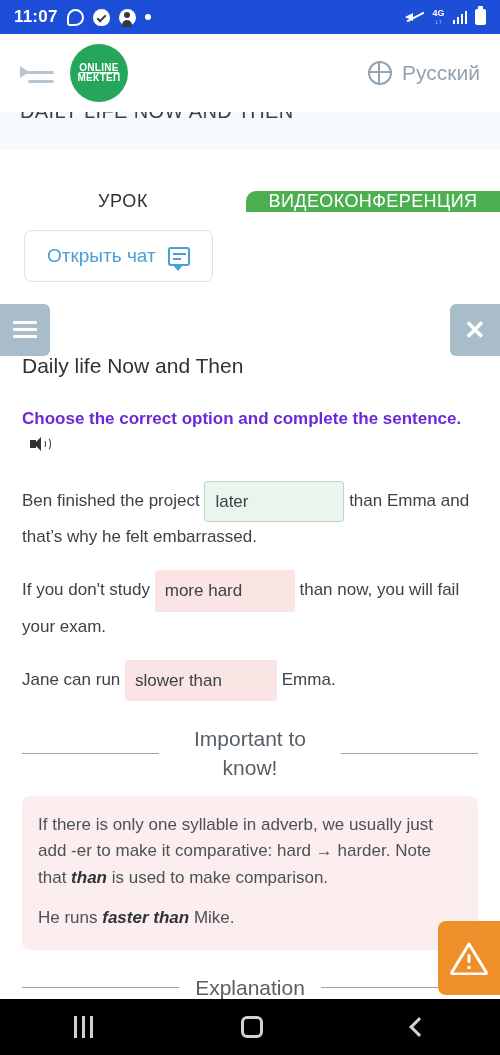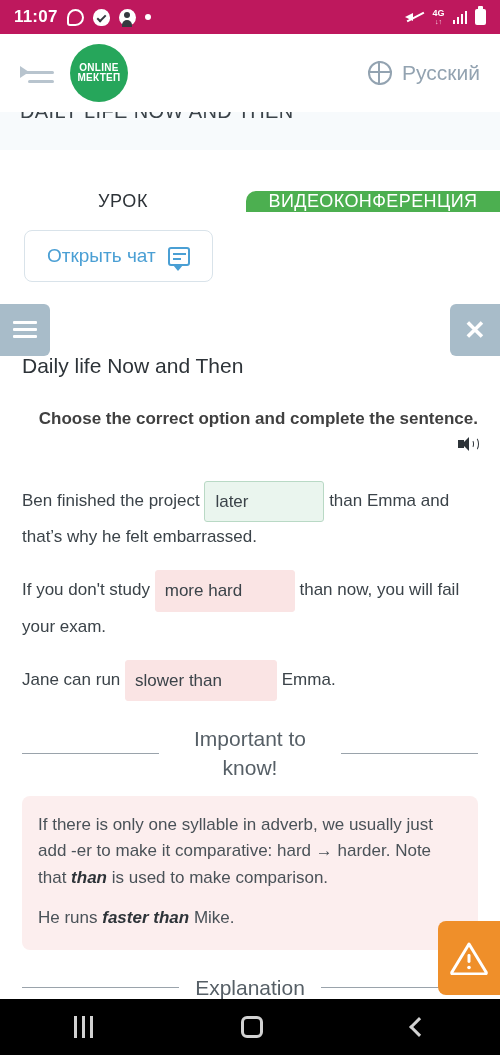--- a/index.html
+++ b/index.html
@@ -6,21 +6,21 @@
   html, body {
     width: 500px; height: 1055px;
     font-family: "Liberation Sans", sans-serif;
     background: #ffffff;
     overflow: hidden;
   }
   .phone { position: relative; width: 500px; height: 1055px; background:#fff; }
 
   
   .statusbar {
-    height: 34px; background: #be185d; color:#fff;
+    height: 34px; background: #1d4ed8; color:#fff;
     display:flex; align-items:center; justify-content:space-between;
     padding: 0 14px;
   }
   .sb-left { display:flex; align-items:center; gap:9px; }
   .sb-right { display:flex; align-items:center; gap:8px; }
   .sb-time { font-size:17px; font-weight:600; letter-spacing:.2px; }
   .ic { display:inline-block; }
   .ic-wa { width:17px; height:17px; border:2px solid #fff; border-radius:50%;
            border-bottom-left-radius:3px; position:relative; }
   .ic-shield { width:17px; height:17px; background:#fff; border-radius:50% 50% 45% 45%;
@@ -59,21 +59,21 @@
   .menu-list-icon i { position:absolute; right:0; height:3px; background:#b8c4ce; border-radius:2px; }
   .menu-list-icon i:nth-child(1){ top:4px; width:26px; }
   .menu-list-icon i:nth-child(2){ top:13px; width:30px; }
   .menu-list-icon i:nth-child(3){ top:22px; width:26px; }
   .menu-list-icon .tri { position:absolute; left:0; top:8px; width:0; height:0;
       border-top:6px solid transparent; border-bottom:6px solid transparent;
       border-left:9px solid #b8c4ce; }
   .logo { width:58px; height:58px; border-radius:50%; background:#26a65b;
       display:flex; flex-direction:column; align-items:center; justify-content:center;
       color:#fff; line-height:1.05; flex:0 0 auto; }
-  .logo .l1 { font-size:10px; font-weight:700; letter-spacing:.3px; }
+  .logo .l1 { font-size:10px; font-weight:700; letter-spacing:.3px;text-decoration:underline; }
   .logo .l2 { font-size:10px; font-weight:700; letter-spacing:.3px; }
   .lang { margin-left:auto; display:flex; align-items:center; gap:10px; color:#93a3b1; }
   .globe { width:24px; height:24px; border:2px solid #93a3b1; border-radius:50%;
       position:relative; }
   .globe::before{ content:""; position:absolute; left:-2px; top:8px; width:24px; height:2px; background:#93a3b1;}
   .globe::after{ content:""; position:absolute; left:8px; top:-2px; width:2px; height:24px; background:#93a3b1;}
   .lang-label { font-size:21px; }
 
   
   .clipped-band { height:38px; background:#f7fafc; overflow:hidden; position:relative; }
@@ -108,41 +108,41 @@
   .sq-menu { left:0; border-radius:0 6px 6px 0; }
   .sq-close { right:0; border-radius:6px 0 0 6px; }
   .sq-menu span { width:24px; height:20px; position:relative; display:block; }
   .sq-menu span i { position:absolute; left:0; width:24px; height:3px; background:#fff; border-radius:1px; }
   .sq-menu span i:nth-child(1){ top:1px; } .sq-menu span i:nth-child(2){ top:8px; }
   .sq-menu span i:nth-child(3){ top:15px; }
   .x-glyph { color:#fff; font-size:26px; font-weight:bold; line-height:1; }
 
   .task-body { padding: 0 22px; }
   .task-title { font-size:21px; color:#2d3338; margin-top:-8px; }
-  .prompt { margin-top:28px; font-size:17px; font-weight:bold; color:#404040;
-      line-height:1.55; display:block;text-align:right; }
+  .prompt { margin-top:28px; font-size:17px; font-weight:bold; color:#6d28d9;
+      line-height:1.55; display:block; }
   .spk-icon { display:inline-block; width:20px; height:15px; position:relative;
       vertical-align:-2px; margin-left:8px; cursor:pointer; }
   .spk-icon .body { position:absolute; left:0; top:3px; width:6px; height:8px; background:#2d3338; }
   .spk-icon .cone { position:absolute; left:4px; top:0; width:0; height:0;
       border-top:7.5px solid transparent; border-bottom:7.5px solid transparent;
       border-right:7px solid #2d3338; }
   .spk-icon .w1, .spk-icon .w2 { position:absolute; border:1.6px solid #2d3338;
       border-radius:50%; border-left-color:transparent; border-top-color:transparent;
       border-bottom-color:transparent; }
   .spk-icon .w1 { left:11px; top:3px; width:5px; height:8px; }
   .spk-icon .w2 { left:13px; top:0px; width:8px; height:14px; }
 
   .sentence { font-size:17px; color:#3b4349; line-height:1.75; margin-top:18px; }
   .sentence.first { margin-top:22px; }
   .blank { display:inline-block; vertical-align:middle; border-radius:3px;
       font-size:17px; padding:5px 10px; min-width:60px; color:#3b4349; }
   .blank.correct { background:#eaf5ee; border:1px solid #b9d9c5; }
   .blank.wrong { background:#fae4e4; border:1px solid #fae4e4;padding-left:9px; }
-  .blank.w1 { width:120px; }
+  .blank.w1 { width:140px; }
   .blank.w2 { width:140px; }
   .blank.w3 { width:152px; }
 
   
   .divider { display:flex; align-items:center; gap:16px; margin:24px 0 14px; }
   .divider .ln { flex:1; height:1px; background:#9aa3ab; }
   .divider .lbl { font-size:21px; color:#565f66; text-align:center; line-height:1.35;
       max-width:150px; }
 
   .note-box { background:#fceeee; border-radius:8px; padding:16px 16px 18px;

